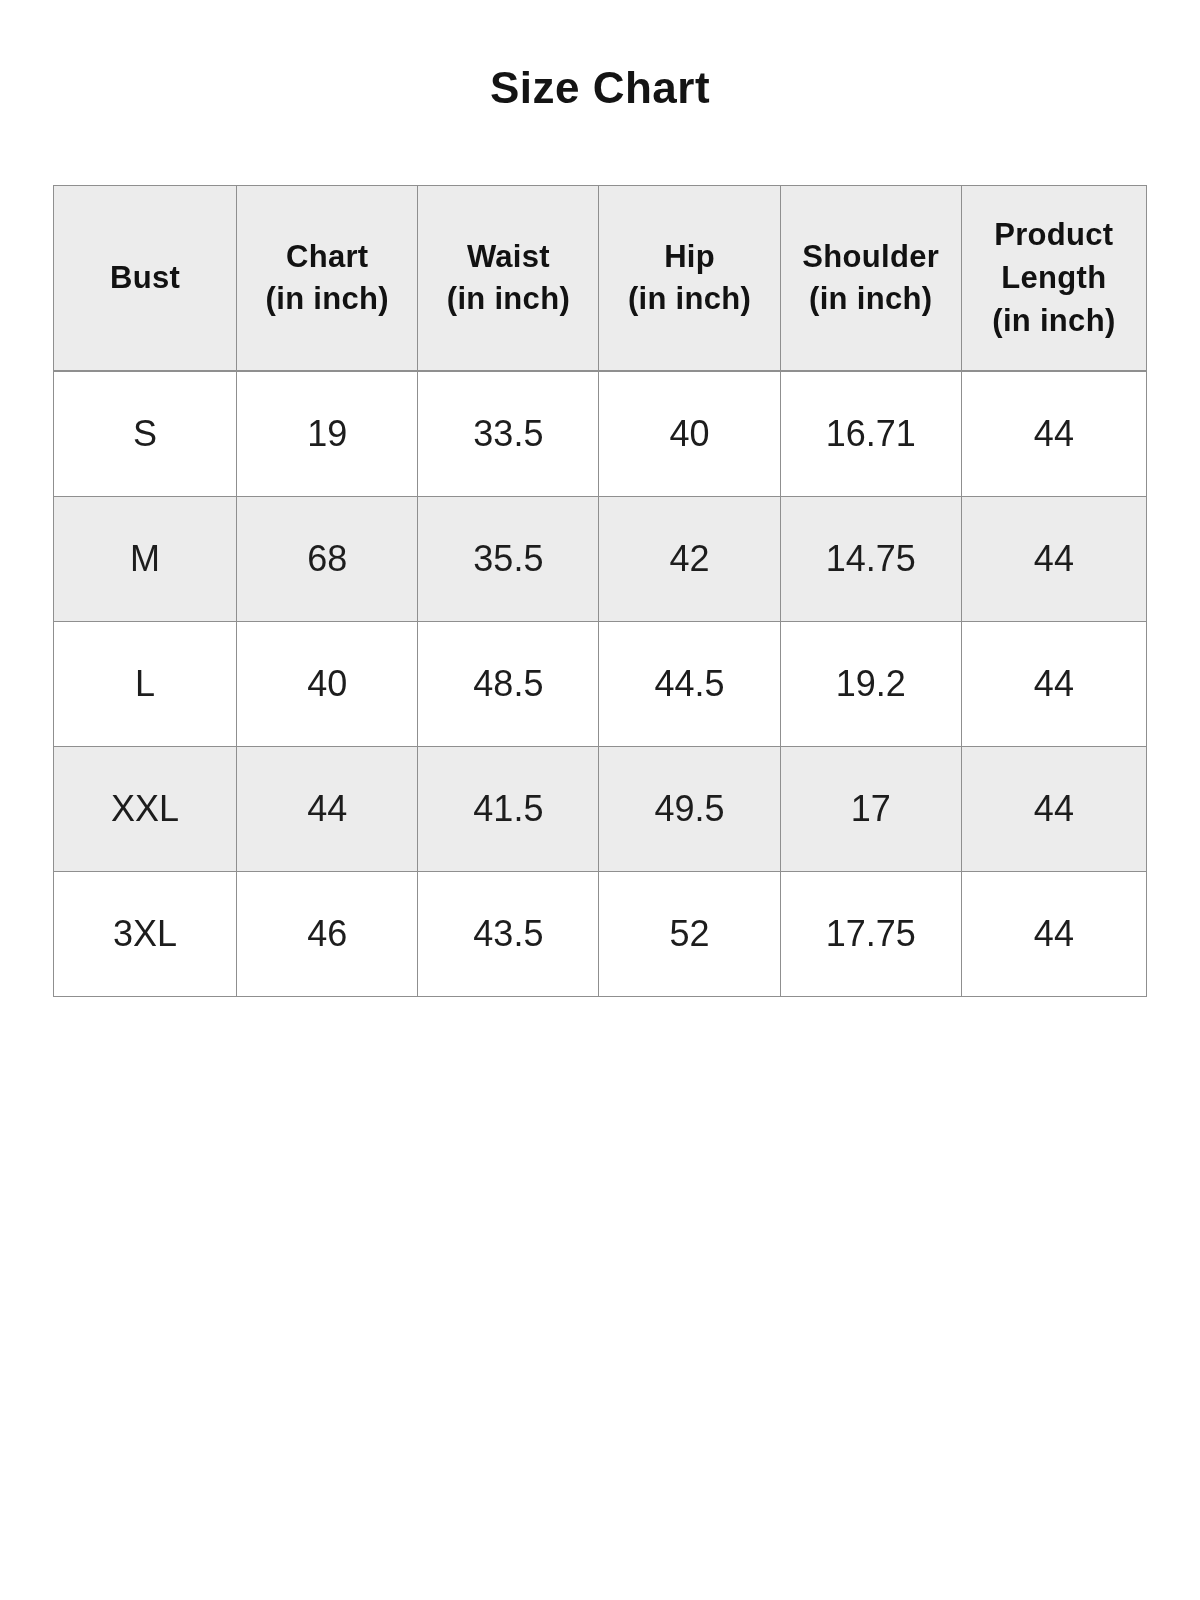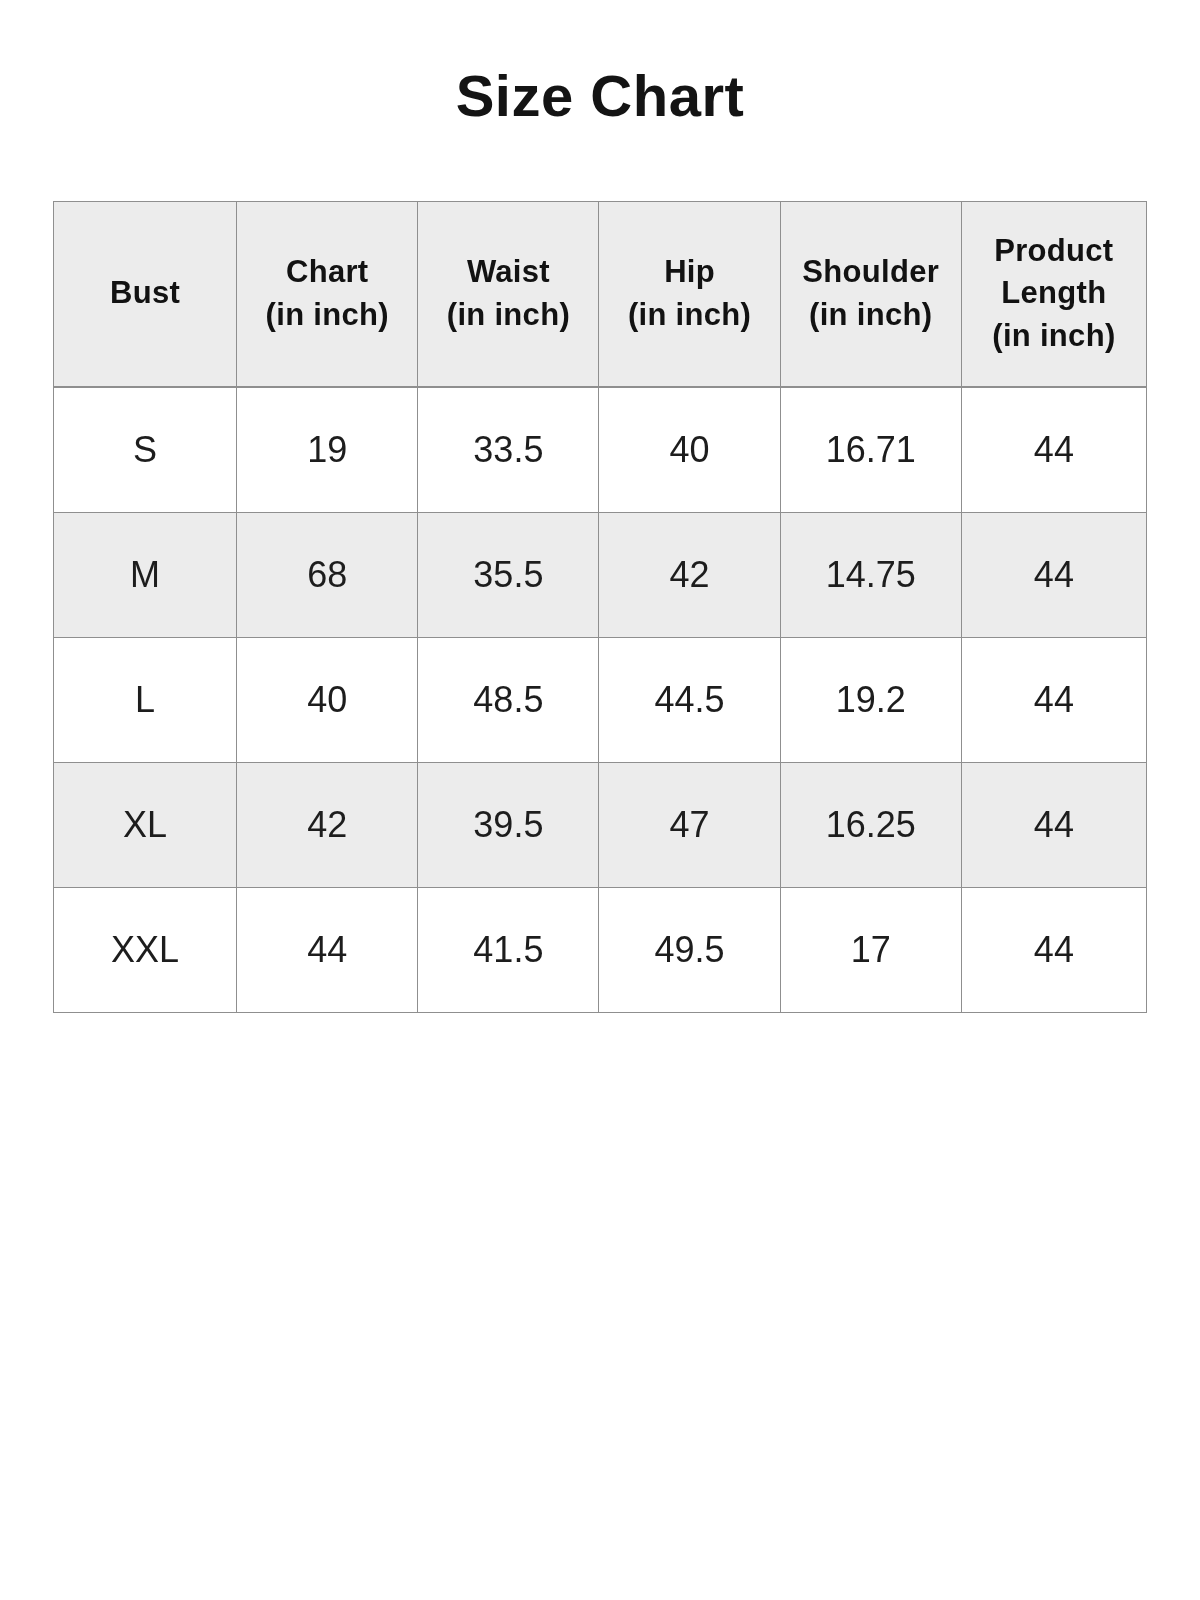--- a/index.html
+++ b/index.html
@@ -10,21 +10,21 @@
     width: 1200px;
     height: 1600px;
     background: #ffffff;
     font-family: "Liberation Sans", "DejaVu Sans", sans-serif;
     color: #1c1c1c;
     overflow: hidden;
   }
   .page-title {
     margin: 64px 0 0 0;
     text-align: center;
-    font-size: 58px;
+    font-size: 44px;
     line-height: 1.1;
     font-weight: 600;
     letter-spacing: 0.5px;
     color: #141414;
   }
   table.size-chart {
     border-collapse: collapse;
     table-layout: fixed;
     width: 1094px;
     margin: 73px auto 0 auto;
@@ -112,31 +112,31 @@
       </tr>
       <tr>
         <td>L</td>
         <td>40</td>
         <td>48.5</td>
         <td>44.5</td>
         <td>19.2</td>
         <td>44</td>
       </tr>
       <tr>
-        <td>XL</td>
-        <td>42</td>
-        <td>39.5</td>
-        <td>47</td>
-        <td>16.25</td>
-        <td>44</td>
-      </tr>
-      <tr>
         <td>XXL</td>
         <td>44</td>
         <td>41.5</td>
         <td>49.5</td>
         <td>17</td>
+        <td>44</td>
+      </tr>
+      <tr>
+        <td>3XL</td>
+        <td>46</td>
+        <td>43.5</td>
+        <td>52</td>
+        <td>17.75</td>
         <td>44</td>
       </tr>
     </tbody>
   </table>
 
 </div>
 
 </body></html>

